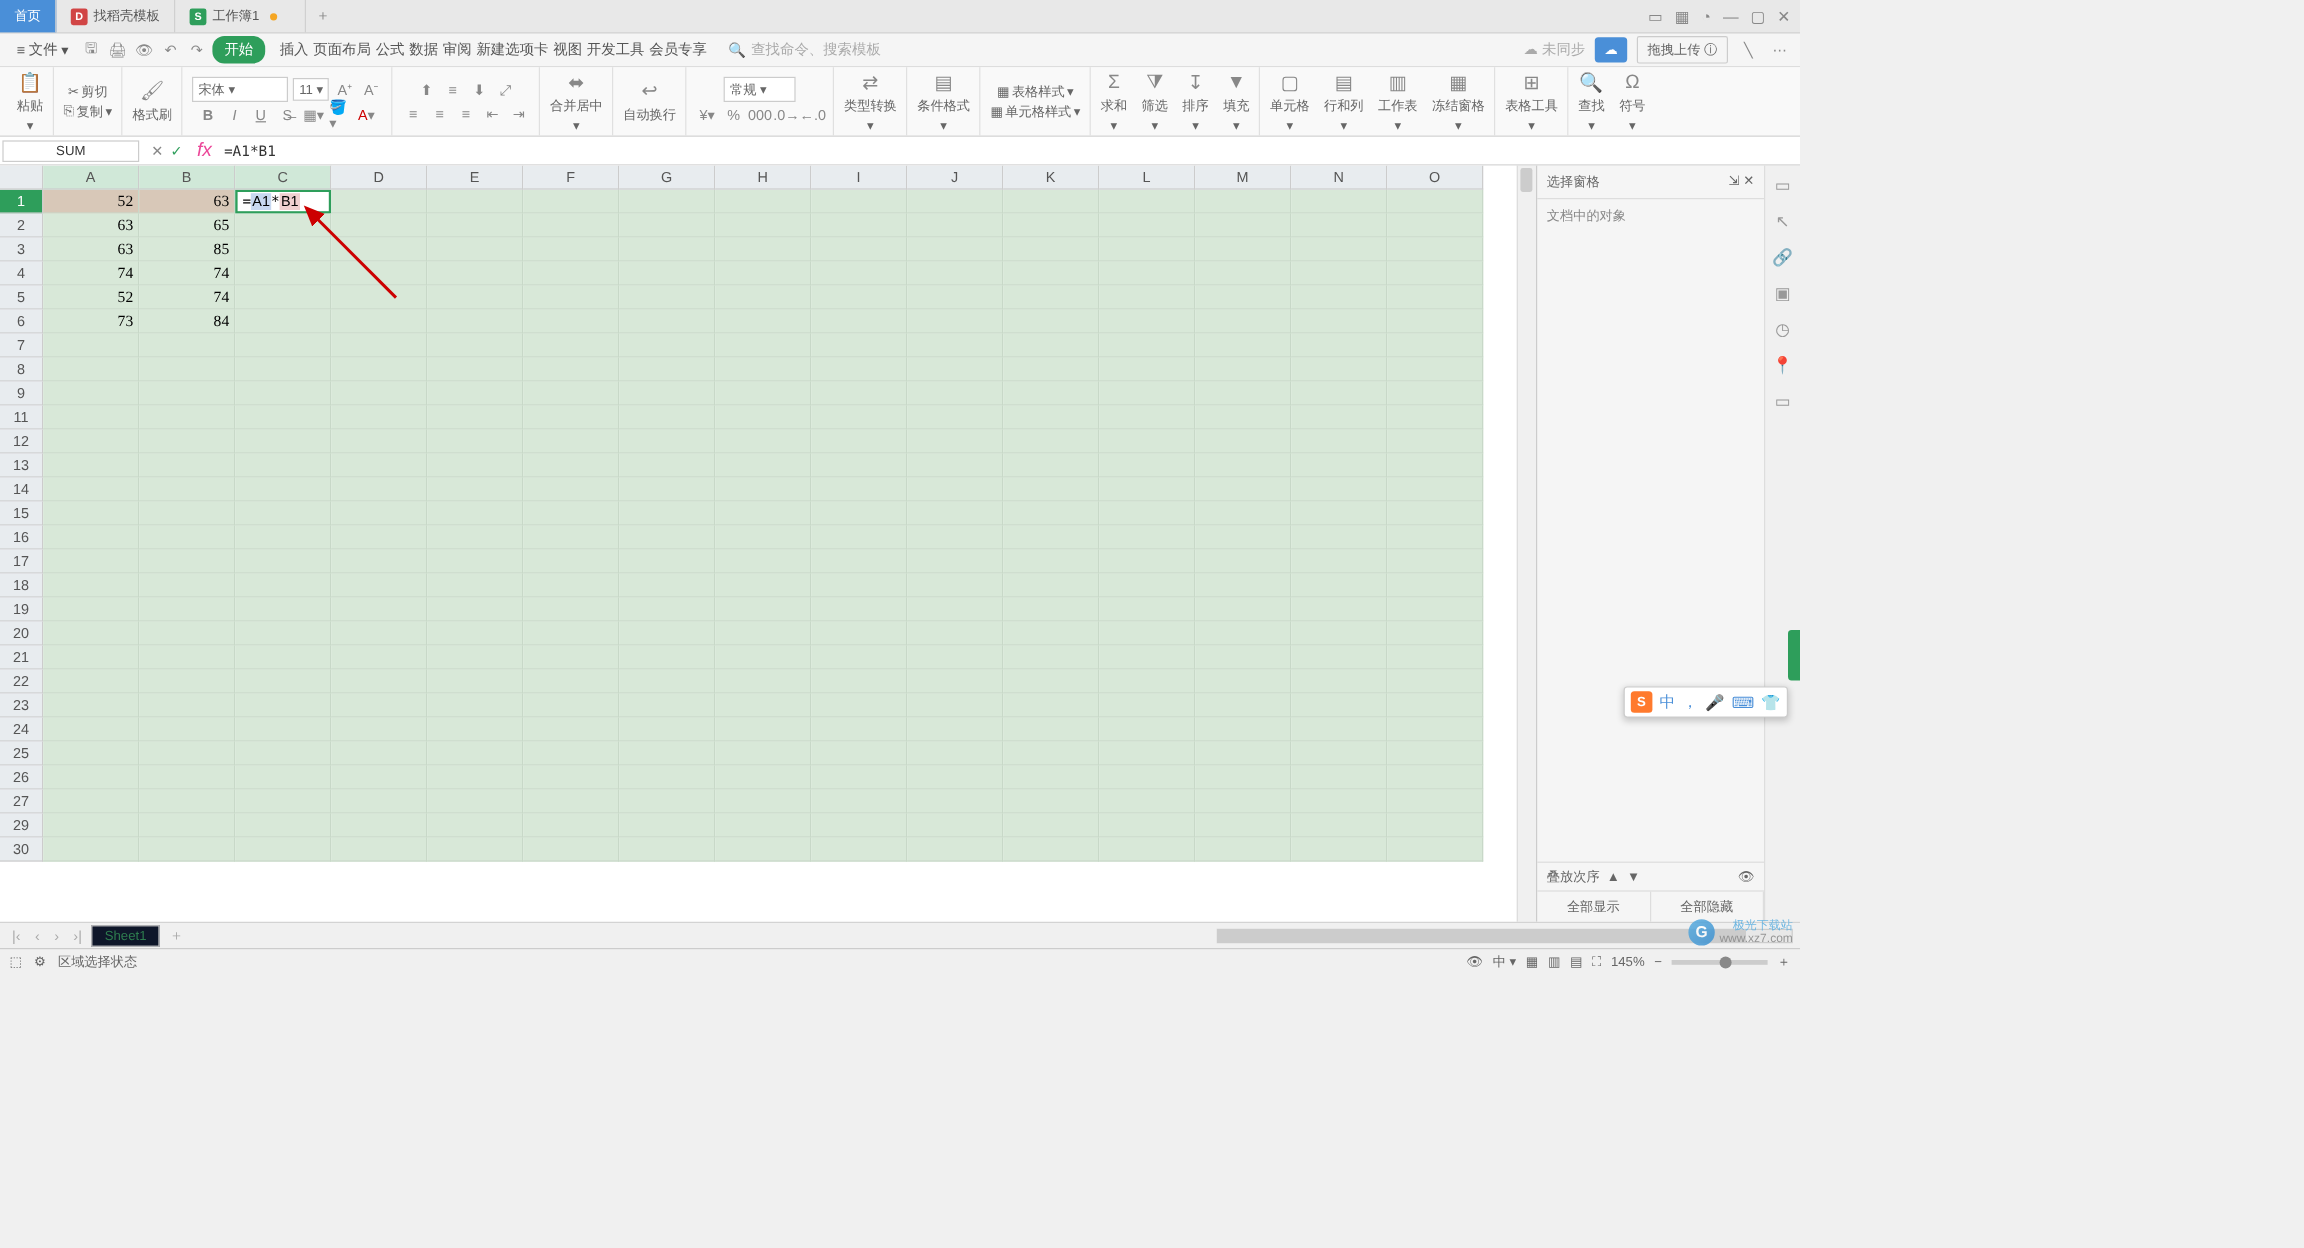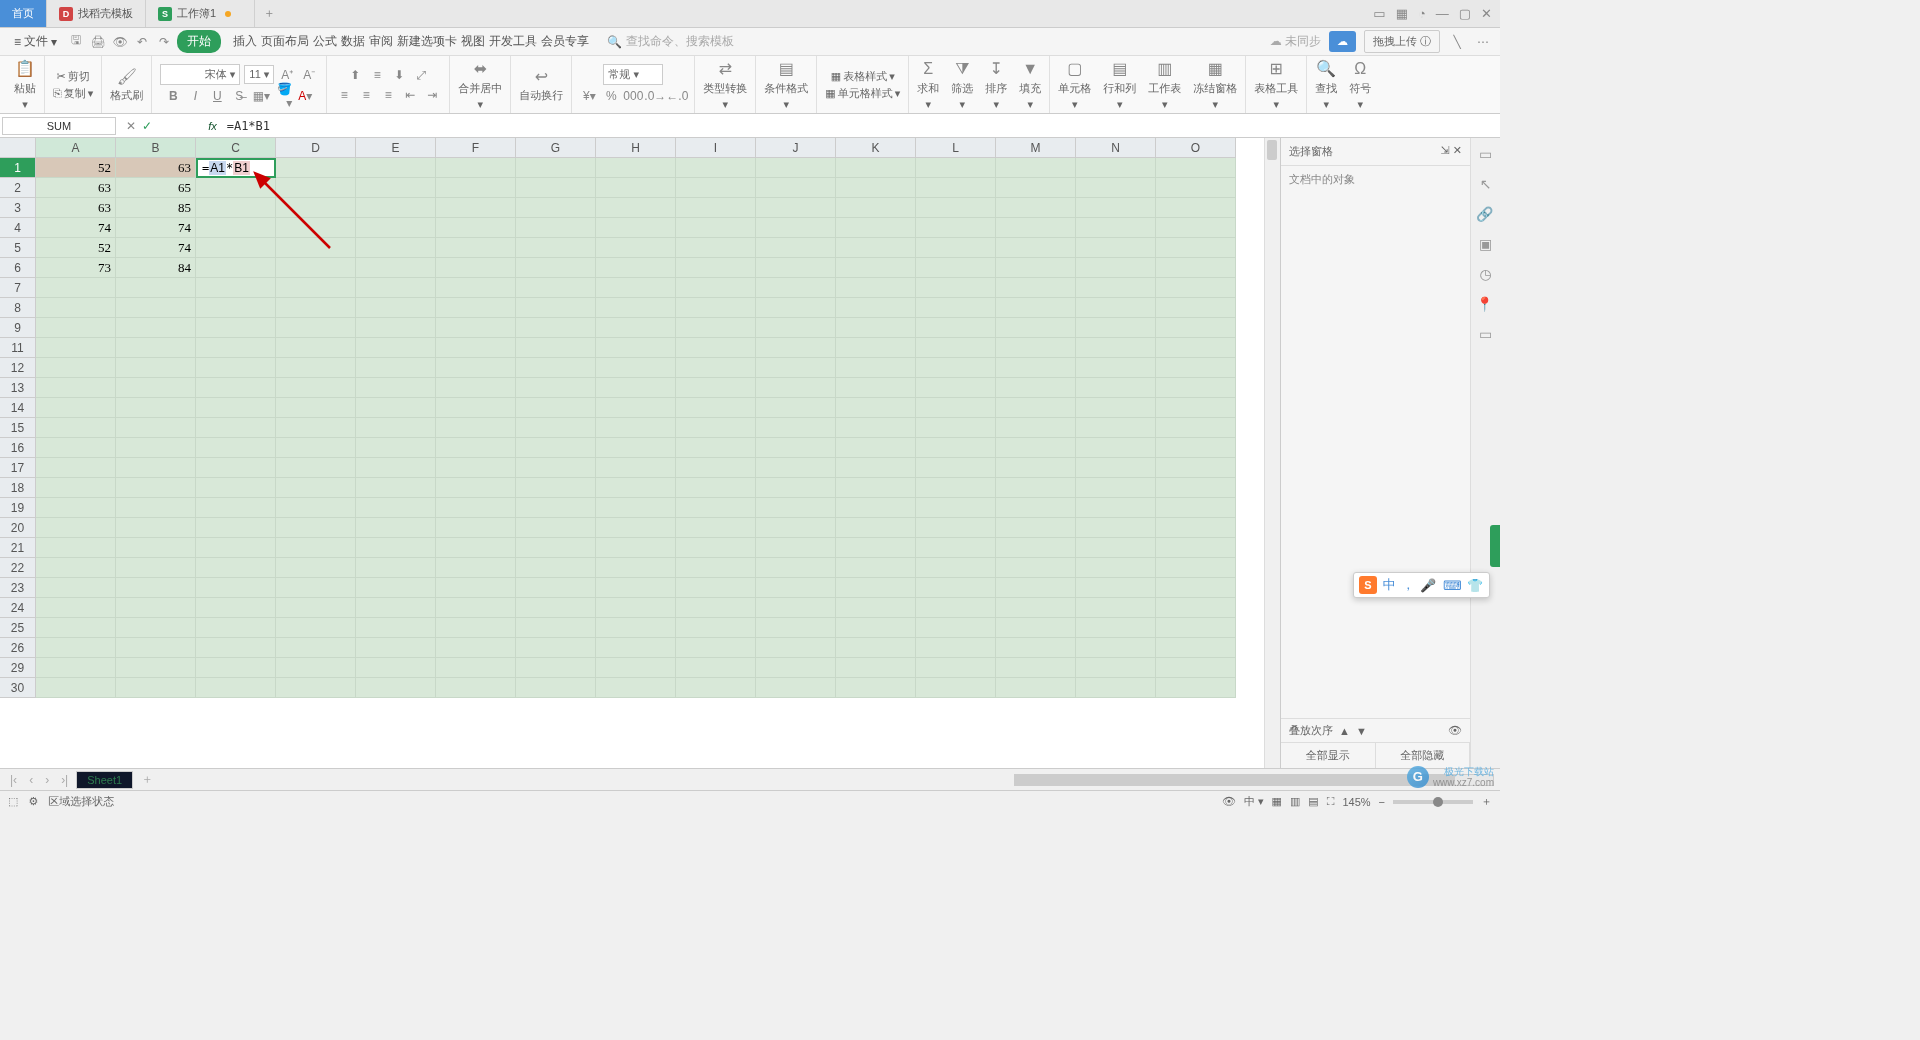--- a/index.html
+++ b/index.html
@@ -27,33 +27,33 @@
 .menubar-right { margin-left:auto; display:flex; align-items:center; gap:8px; }
 .cloud-btn { background:#4a8fd8; color:#fff; padding:4px 8px; border-radius:3px; font-size:11px; display:flex; align-items:center; gap:4px; }
 .upload-btn { border:1px solid #ccc; padding:3px 8px; font-size:11px; color:#666; border-radius:2px; display:flex; align-items:center; gap:3px;}
 
 
 .ribbon { height:58px; background:#f9f9f9; display:flex; align-items:center; padding:0 6px; border-bottom:1px solid #ccc; }
 .rgroup { display:flex; flex-direction:column; align-items:center; padding:0 8px; border-right:1px solid #e0e0e0; height:100%; justify-content:center; gap:2px; }
 .rgroup.noborder { border-right:none; }
 .rbtn-lg { display:flex; flex-direction:column; align-items:center; gap:2px; color:#666; cursor:pointer; font-size:11px; }
 .ricon { width:20px; height:20px; display:flex; align-items:center; justify-content:center; color:#888; font-size:16px; }
-.rrow { display:flex; gap:4px; align-items:center;text-align:right; }
+.rrow { display:flex; gap:4px; align-items:center; }
 .rsmall { font-size:11px; color:#666; display:flex; align-items:center; gap:2px; cursor:pointer; }
 .font-select { border:1px solid #ccc; padding:2px 4px; font-size:11px; background:#fff; color:#666; }
 .font-name { width:80px; }
 .font-size { width:30px; }
 .ibtn { width:18px; height:18px; display:flex; align-items:center; justify-content:center; color:#888; cursor:pointer; font-size:12px; }
 
 
 .formulabar { height:24px; background:#fff; display:flex; align-items:center; border-bottom:1px solid #ccc; }
 .namebox { width:114px; border:1px solid #ccc; margin:2px; padding:2px 6px; text-align:center; font-size:11px; background:#fff; }
 .fb-btns { display:flex; gap:6px; padding:0 8px; color:#888; }
 .fb-btns span { cursor:pointer; }
-.fx-label { font-style:italic; color:#14532d; padding:0 4px; font-size:11px;margin-left:44px; }
+.fx-label { font-style:italic; color:#ec4899; padding:0 4px; font-size:16px; }
 .formula-input { flex:1; padding:2px 6px; font-family:Consolas,monospace; font-size:12px; color:#333; border:none; outline:none; }
 
 
 .main { display:flex; height:calc(100% - 28px - 28px - 58px - 24px - 22px - 22px); }
 
 
 .sheet { flex:1; position:relative; overflow:hidden; background:#fff; }
 .grid { position:relative; }
 .colheads { display:flex; position:sticky; top:0; }
 .corner { width:36px; height:20px; background:#e8ecef; border-right:1px solid #ccc; border-bottom:1px solid #ccc; }
@@ -752,20 +752,38 @@
           <div class="cell"></div>
           <div class="cell"></div>
           <div class="cell"></div>
           <div class="cell"></div>
           <div class="cell"></div>
           <div class="cell"></div>
           <div class="cell"></div>
           <div class="cell"></div>
         </div>
         <div class="row">
+          <div class="rowhead">27</div>
+          <div class="cell"></div>
+          <div class="cell"></div>
+          <div class="cell"></div>
+          <div class="cell"></div>
+          <div class="cell"></div>
+          <div class="cell"></div>
+          <div class="cell"></div>
+          <div class="cell"></div>
+          <div class="cell"></div>
+          <div class="cell"></div>
+          <div class="cell"></div>
+          <div class="cell"></div>
+          <div class="cell"></div>
+          <div class="cell"></div>
+          <div class="cell"></div>
+        </div>
+        <div class="row">
           <div class="rowhead">29</div>
           <div class="cell"></div>
           <div class="cell"></div>
           <div class="cell"></div>
           <div class="cell"></div>
           <div class="cell"></div>
           <div class="cell"></div>
           <div class="cell"></div>
           <div class="cell"></div>
           <div class="cell"></div>

